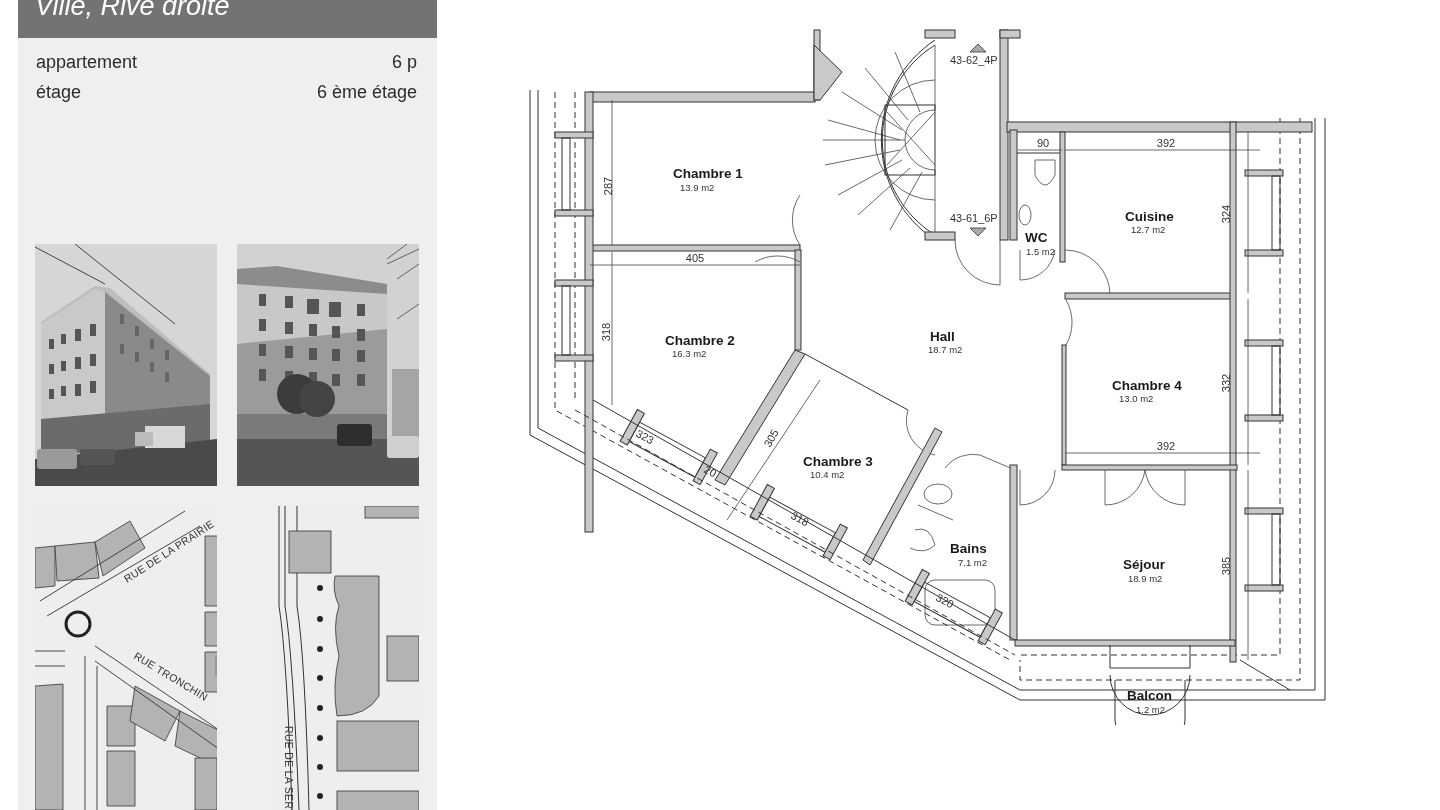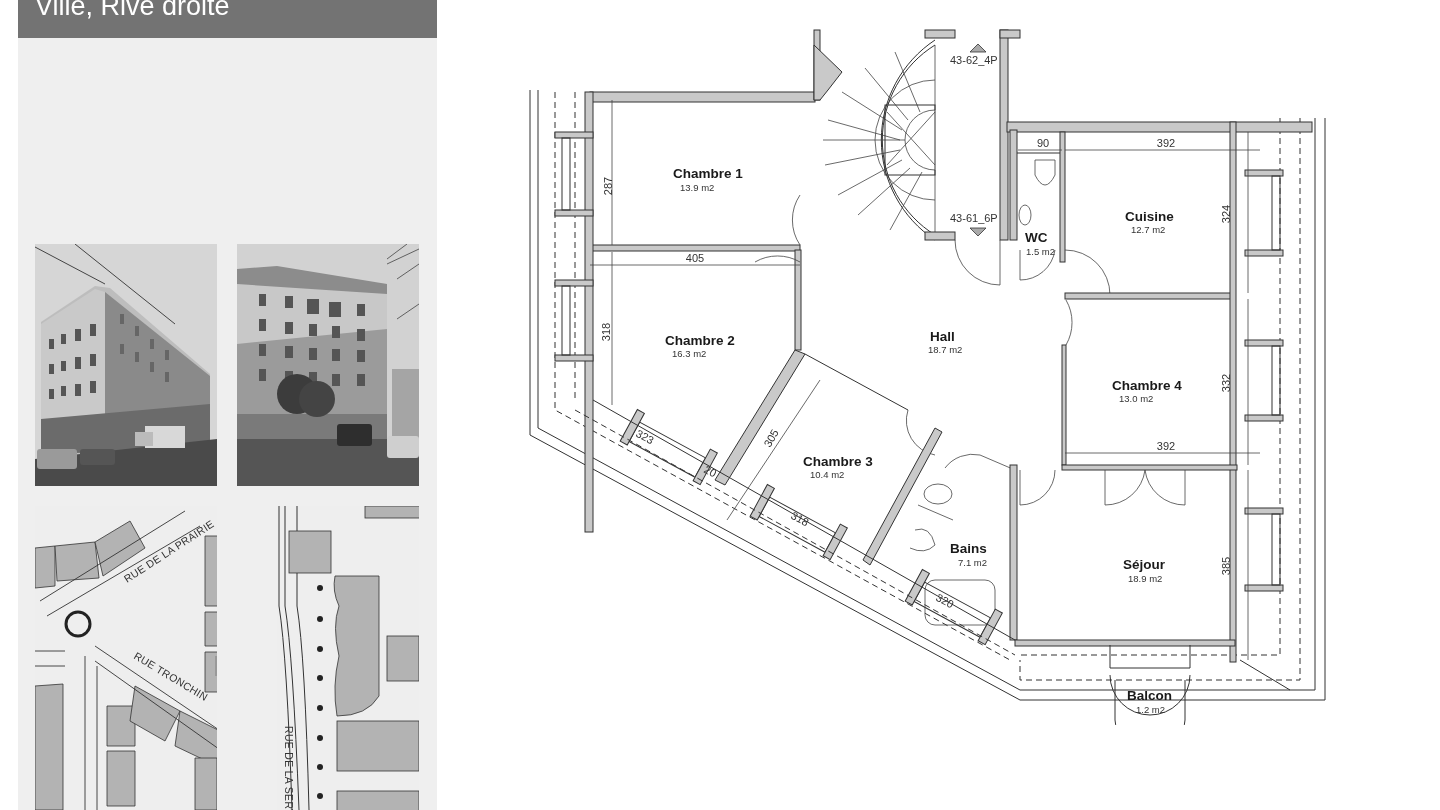--- a/index.html
+++ b/index.html
@@ -1,18 +1,18 @@
 <!DOCTYPE html>
 <html><head>
 <meta charset="utf-8">
 <style>
   html, body { margin:0; padding:0; }
   body { width:1440px; height:810px; background:#ffffff; position:relative; overflow:hidden; font-family:"Liberation Sans", sans-serif; }
   .sidebar { position:absolute; left:18px; top:0; width:419px; height:810px; background:#efefef; }
-  .title-bar { position:absolute; left:0; top:0; width:419px; height:38px; background:#737373; }
+  .title-bar { position:absolute; left:0; top:0; width:419px; height:38px; background:#737373;font-style:italic; }
   .title-bar span { position:absolute; left:17px; top:-9px; font-size:27px; color:#ffffff; white-space:nowrap; }
   .props { position:absolute; left:18px; top:52px; width:381px; }
   .prop-row { display:flex; justify-content:space-between; height:30px; font-size:18px; color:#2b2b2b; }
   .photo { position:absolute; top:244px; width:182px; height:242px; overflow:hidden; }
   .photo svg { display:block; }
   .map { position:absolute; top:506px; height:304px; overflow:hidden; background:#eeeeee; }
   .plan { position:absolute; left:520px; top:25px; width:820px; height:700px; }
   .room-name { font-family:"Liberation Sans", sans-serif; font-weight:bold; font-size:13.5px; fill:#1a1a1a; }
   .room-area { font-family:"Liberation Sans", sans-serif; font-size:9.5px; fill:#333; }
   .dim { font-family:"Liberation Sans", sans-serif; font-size:11px; fill:#333; }
@@ -20,20 +20,28 @@
 </style>
 </head>
 <body>
 
 <div class="sidebar">
   <div class="title-bar">
     <span>Ville, Rive droite</span>
   </div>
 
   <div class="props">
+    <div class="prop-row">
+      <span>appartement</span>
+      <span>6 p</span>
+    </div>
+    <div class="prop-row">
+      <span>étage</span>
+      <span>6 ème étage</span>
+    </div>
   </div>
 
   <div class="photo" style="left:17px;">
     <svg width="182" height="242" viewBox="0 0 182 242">
       <rect width="182" height="242" fill="#d6d6d6"></rect>
       <line x1="0" y1="3" x2="70" y2="40" stroke="#444" stroke-width="1"></line>
       <line x1="40" y1="0" x2="140" y2="80" stroke="#444" stroke-width="1"></line>
       <polygon points="6,78 60,42 75,44 175,130 175,210 6,215" fill="#bdbdbd"></polygon>
       <polygon points="6,80 60,45 70,48 70,205 6,210" fill="#c9c9c9"></polygon>
       <polygon points="70,48 175,132 175,200 70,205" fill="#8a8a8a"></polygon>

